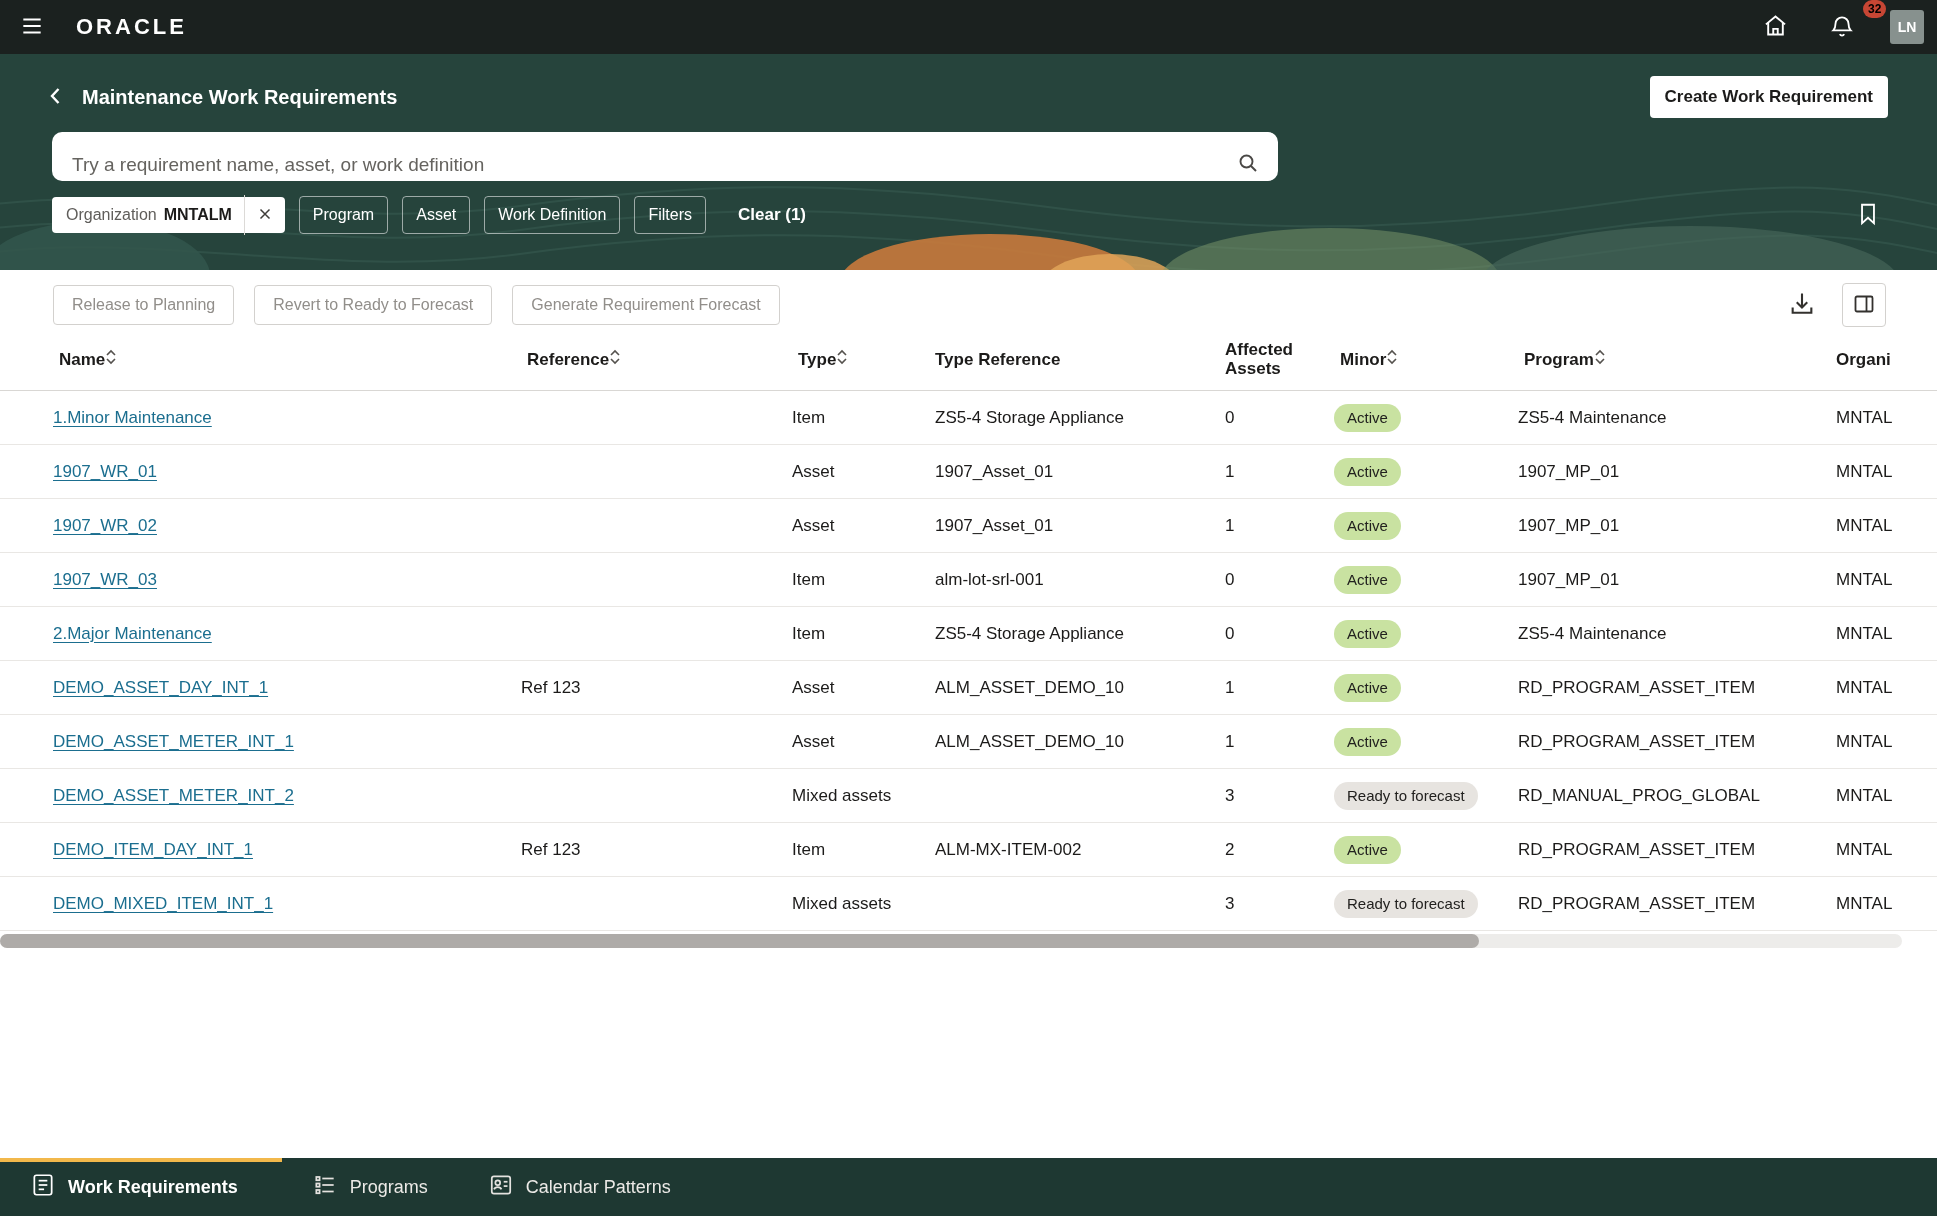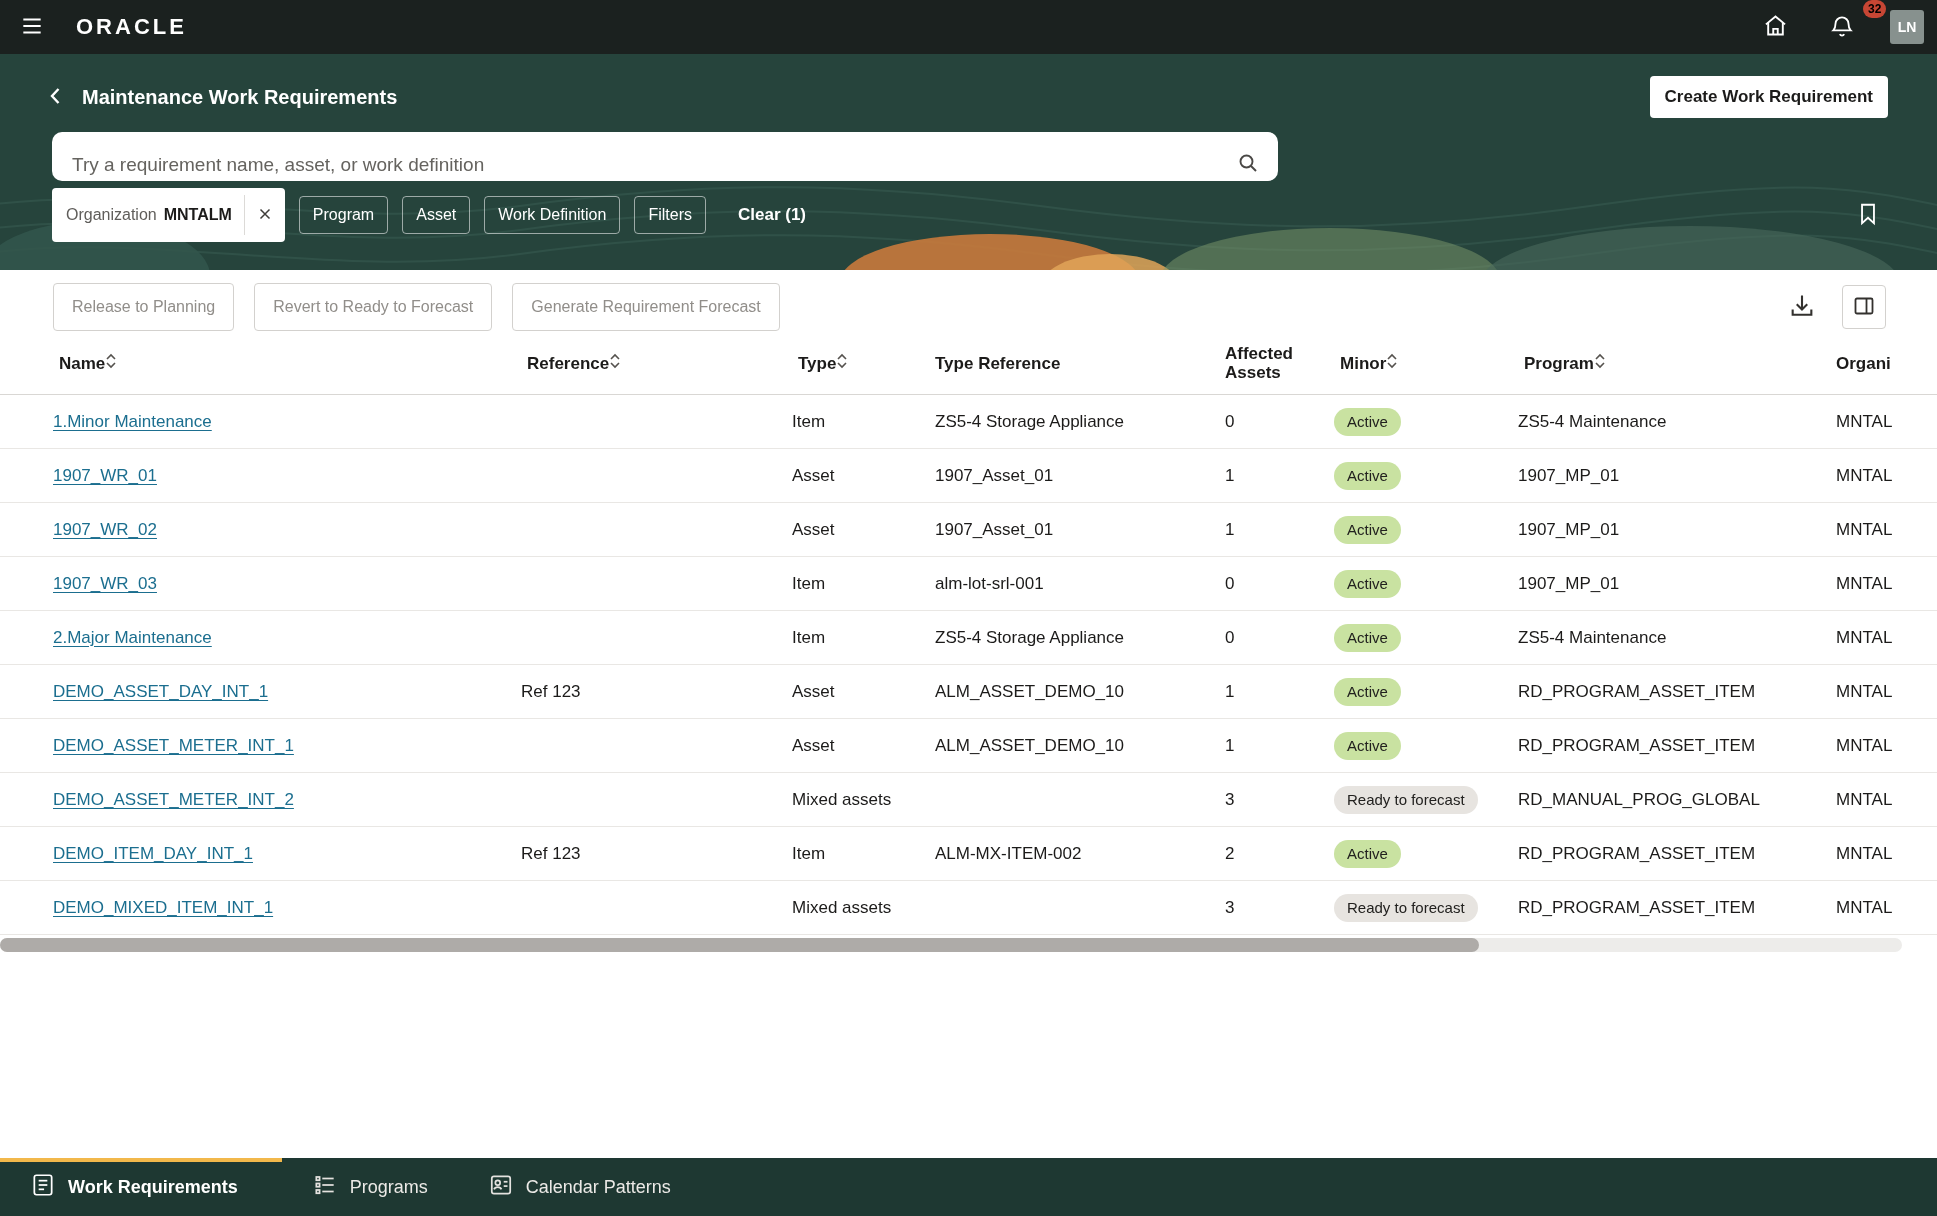--- a/index.html
+++ b/index.html
@@ -28,32 +28,32 @@
   .hero-pattern{position:absolute;left:0;bottom:0;width:100%;height:92px;z-index:0;}
   .hero-row{position:absolute;top:22px;left:38px;right:49px;display:flex;align-items:center;z-index:2;}
   .back-btn{width:36px;height:36px;background:none;border:none;display:flex;align-items:center;justify-content:center;cursor:pointer;}
   .page-title{font-size:20px;color:#fff;margin:0 0 0 8px;font-weight:700;}
   .create-btn{margin-left:auto;height:42px;padding:0 15px;background:#fff;border:none;border-radius:4px;font-size:17px;font-weight:700;color:#1c1b1a;font-family:inherit;cursor:pointer;}
   .search-wrap{position:absolute;top:78px;left:52px;width:1226px;height:49px;background:#fff;border-radius:10px;display:flex;align-items:center;padding:16px 12px 0 18px;box-sizing:border-box;z-index:2;}
   .search-input{flex:1;border:none;outline:none;font-size:19px;color:#1c1b1a;font-family:inherit;background:transparent;}
   .search-input::placeholder{color:#65635f;}
   .search-icon-btn{background:none;border:none;padding:6px;display:flex;cursor:pointer;}
   .chips-row{position:absolute;top:141px;left:52px;right:52px;height:40px;display:flex;align-items:center;gap:14px;z-index:2;}
-  .org-chip{display:flex;align-items:center;height:54px;background:#fff;border-radius:4px;padding-left:14px;box-sizing:border-box;cursor:pointer;}
+  .org-chip{display:flex;align-items:center;height:36px;background:#fff;border-radius:4px;padding-left:14px;box-sizing:border-box;cursor:pointer;}
   .chip-label{color:#5f5d5a;font-size:16px;margin-right:7px;}
   .chip-value{color:#1c1b1a;font-size:16px;font-weight:700;}
   .chip-x{height:40px;display:flex;align-items:center;padding:0 11px;margin-left:12px;border:none;border-left:1px solid #dcdad7;background:none;cursor:pointer;}
   .pill-btn{height:38px;padding:0 13px;background:transparent;border:1px solid rgba(255,255,255,.55);border-radius:4px;color:#fff;font-size:16px;font-family:inherit;cursor:pointer;}
   .clear-btn{background:none;border:none;color:#fff;font-size:17px;font-weight:700;margin-left:12px;font-family:inherit;cursor:pointer;}
   .bookmark-btn{margin-left:auto;background:none;border:none;padding:4px;cursor:pointer;display:flex;}
 
   
   .content{flex:1;min-height:0;background:#fff;position:relative;}
   .toolbar{display:flex;align-items:center;padding:13px 51px 0 53px;}
-  .action-btn{height:48px;padding:0 18px;margin-right:20px;background:#fff;border:1px solid var(--btn-border);border-radius:4px;color:#918e8a;font-size:16px;font-family:inherit;cursor:pointer;}
+  .action-btn{height:40px;padding:0 18px;margin-right:20px;background:#fff;border:1px solid var(--btn-border);border-radius:4px;color:#918e8a;font-size:16px;font-family:inherit;cursor:pointer;}
   .toolbar-right{margin-left:auto;display:flex;align-items:center;gap:22px;}
   .panel-btn{width:44px;height:44px;border:1px solid var(--btn-border);border-radius:4px;background:#fff;display:flex;align-items:center;justify-content:center;cursor:pointer;}
   .plain-btn{background:none;border:none;padding:4px;display:flex;cursor:pointer;}
 
   .grid{display:grid;grid-template-columns:468px 271px 143px 290px 109px 184px 318px 1fr;padding-left:53px;box-sizing:border-box;}
   .thead{height:62px;margin-top:2px;align-items:center;border-bottom:1px solid #d9d7d4;font-weight:700;font-size:17px;color:#1c1b1a;}
   .hcell{display:flex;align-items:center;gap:0;padding-right:10px;white-space:nowrap;background:none;border:none;font:inherit;color:inherit;text-align:left;}
   button.hcell{cursor:pointer;}
   .hcell.wrap{white-space:normal;}
   .hcell.wrap .lbl{line-height:1.08;max-width:80px;}

